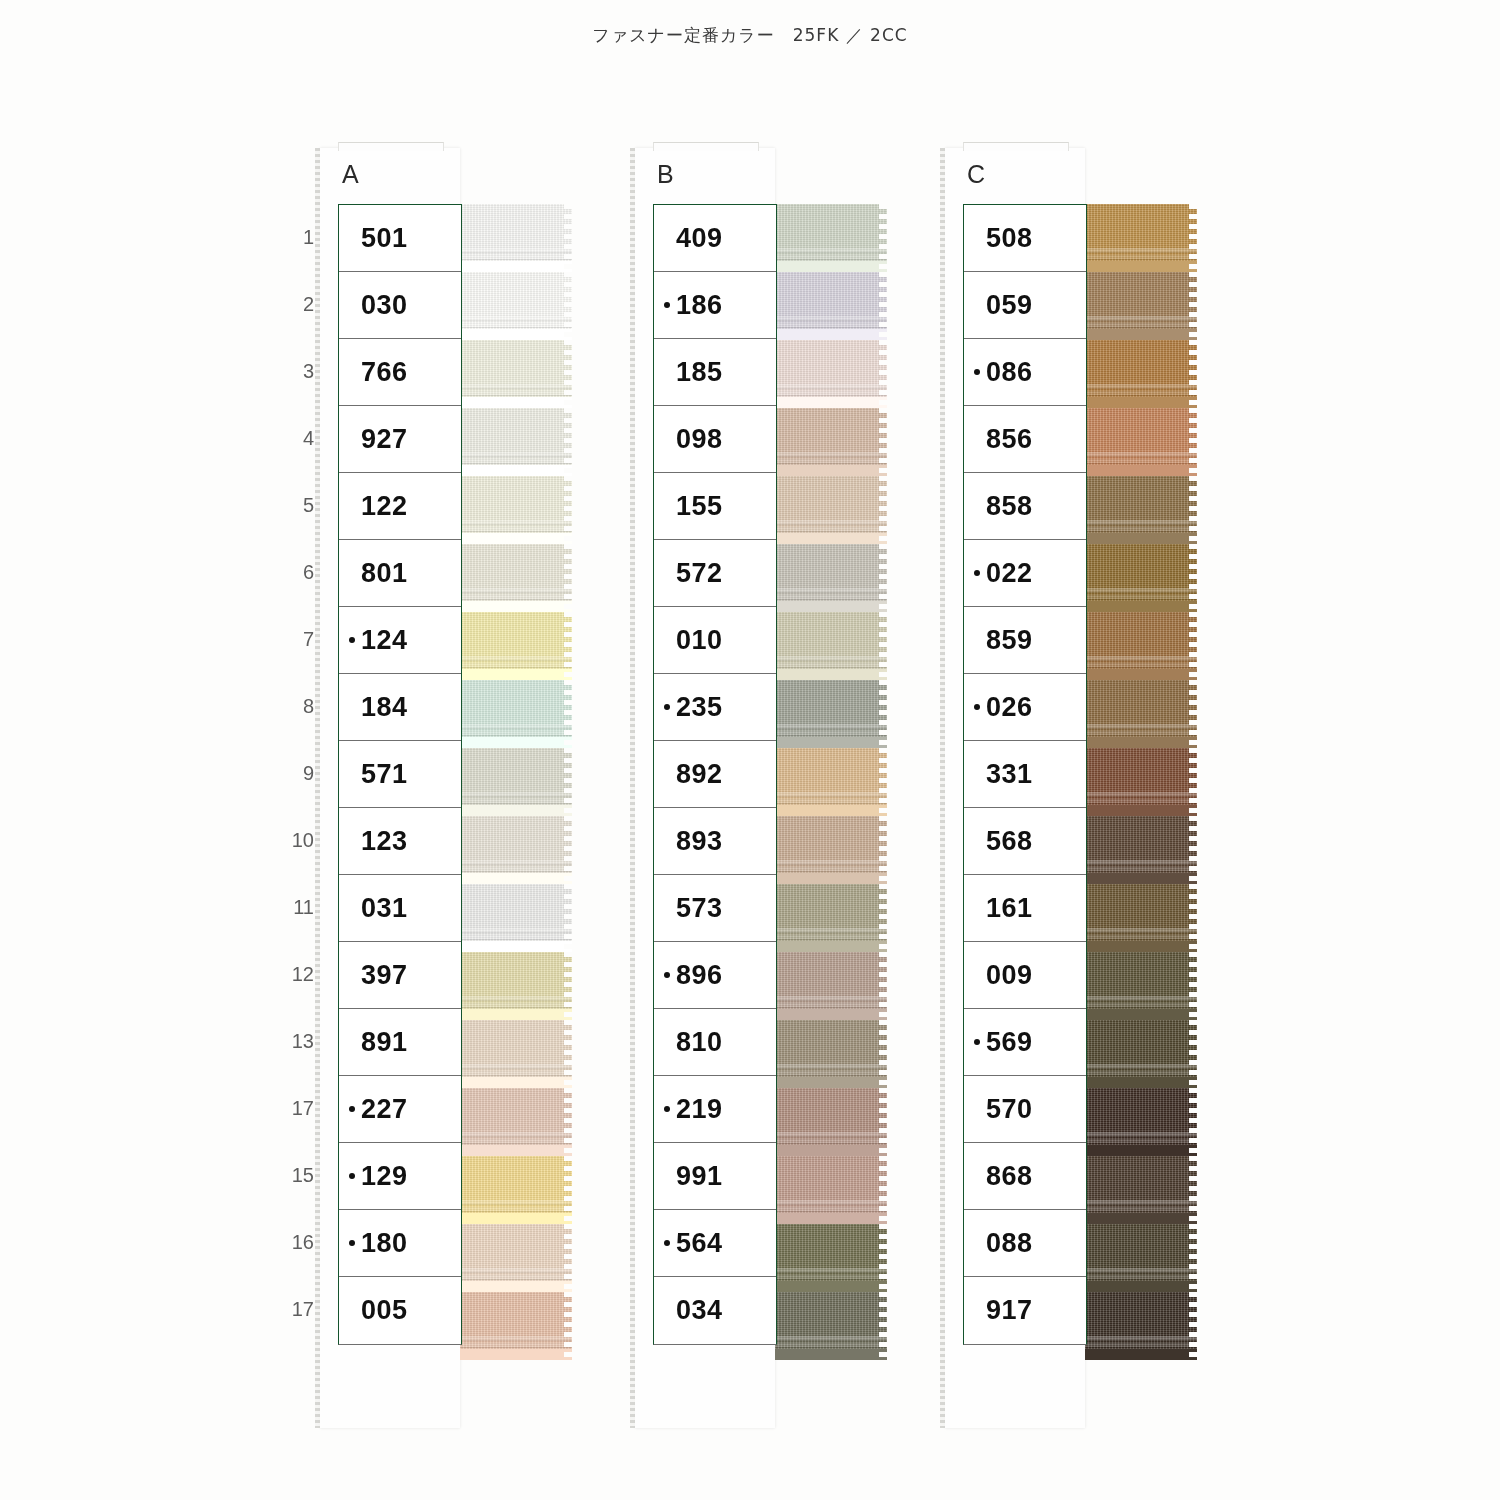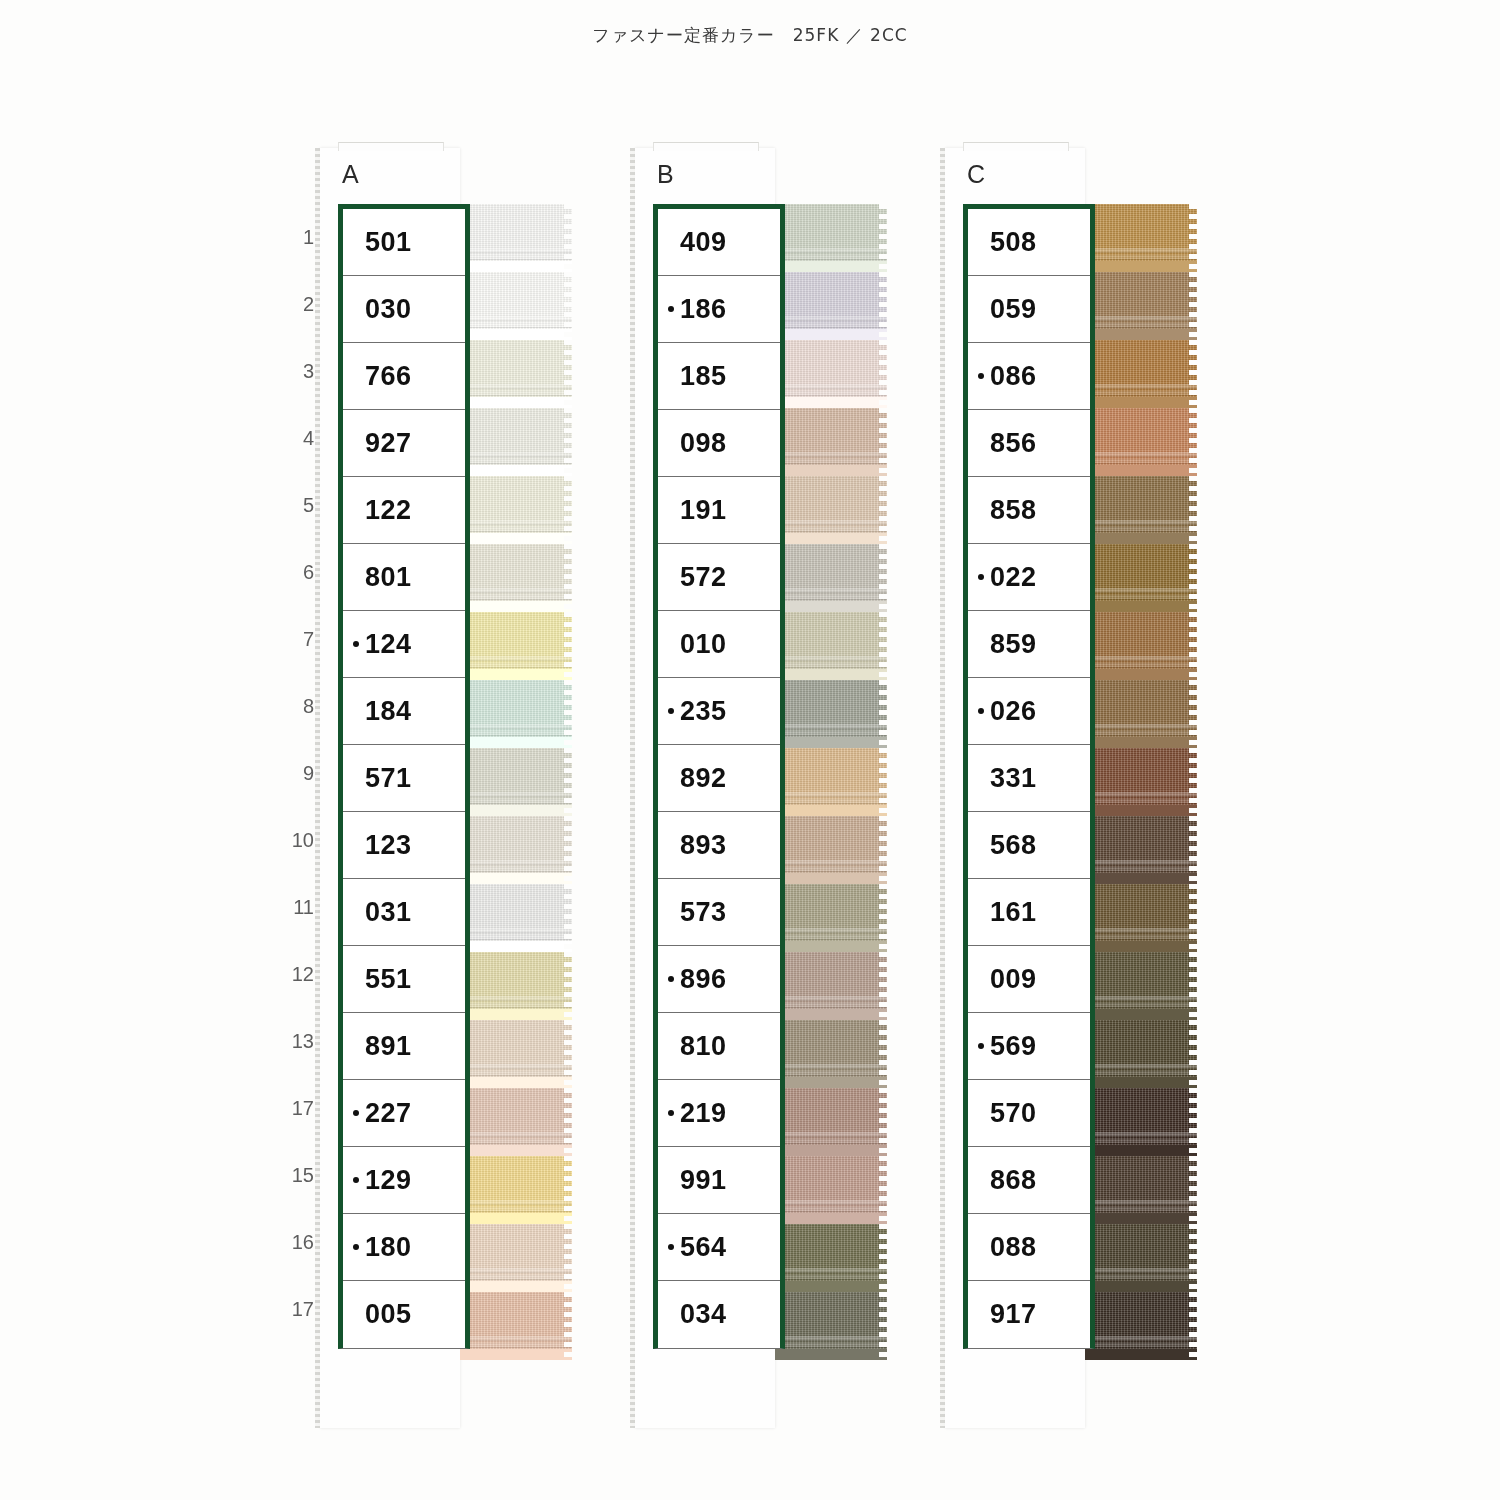--- a/index.html
+++ b/index.html
@@ -78,21 +78,21 @@
     position:absolute;right:-1px;top:0;width:9px;height:100%;
     background:#fdfdfc;
     -webkit-mask-image:repeating-linear-gradient(to bottom,#000 0 5px,transparent 5px 10px);
     mask-image:repeating-linear-gradient(to bottom,#000 0 5px,transparent 5px 10px);
   }
 
   
   .code-table{
     position:absolute;left:18px;top:56px;
     width:122px;
-    border:5px solid #14532d;
+    border:1px solid #14532d;
     border-bottom:1px solid #6f6f6f;
     background:#f0abfc;
   }
   .code-row{
     height:67px;
     border-bottom:1px solid #6f6f6f;
     box-sizing:border-box;
     display:flex;align-items:center;
     padding-left:10px;
     position:relative;
@@ -306,21 +306,21 @@
       <div class="code-row">
         <span class="dot hidden"></span>
         <span class="code-text">123</span>
       </div>
       <div class="code-row">
         <span class="dot hidden"></span>
         <span class="code-text">031</span>
       </div>
       <div class="code-row">
         <span class="dot hidden"></span>
-        <span class="code-text">551</span>
+        <span class="code-text">397</span>
       </div>
       <div class="code-row">
         <span class="dot hidden"></span>
         <span class="code-text">891</span>
       </div>
       <div class="code-row">
         <span class="dot"></span>
         <span class="code-text">227</span>
       </div>
       <div class="code-row">
@@ -476,21 +476,21 @@
       <div class="code-row">
         <span class="dot hidden"></span>
         <span class="code-text">185</span>
       </div>
       <div class="code-row">
         <span class="dot hidden"></span>
         <span class="code-text">098</span>
       </div>
       <div class="code-row">
         <span class="dot hidden"></span>
-        <span class="code-text">191</span>
+        <span class="code-text">155</span>
       </div>
       <div class="code-row">
         <span class="dot hidden"></span>
         <span class="code-text">572</span>
       </div>
       <div class="code-row">
         <span class="dot hidden"></span>
         <span class="code-text">010</span>
       </div>
       <div class="code-row">

